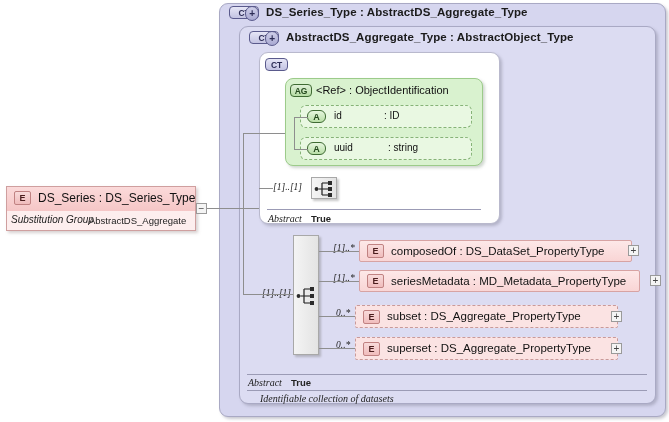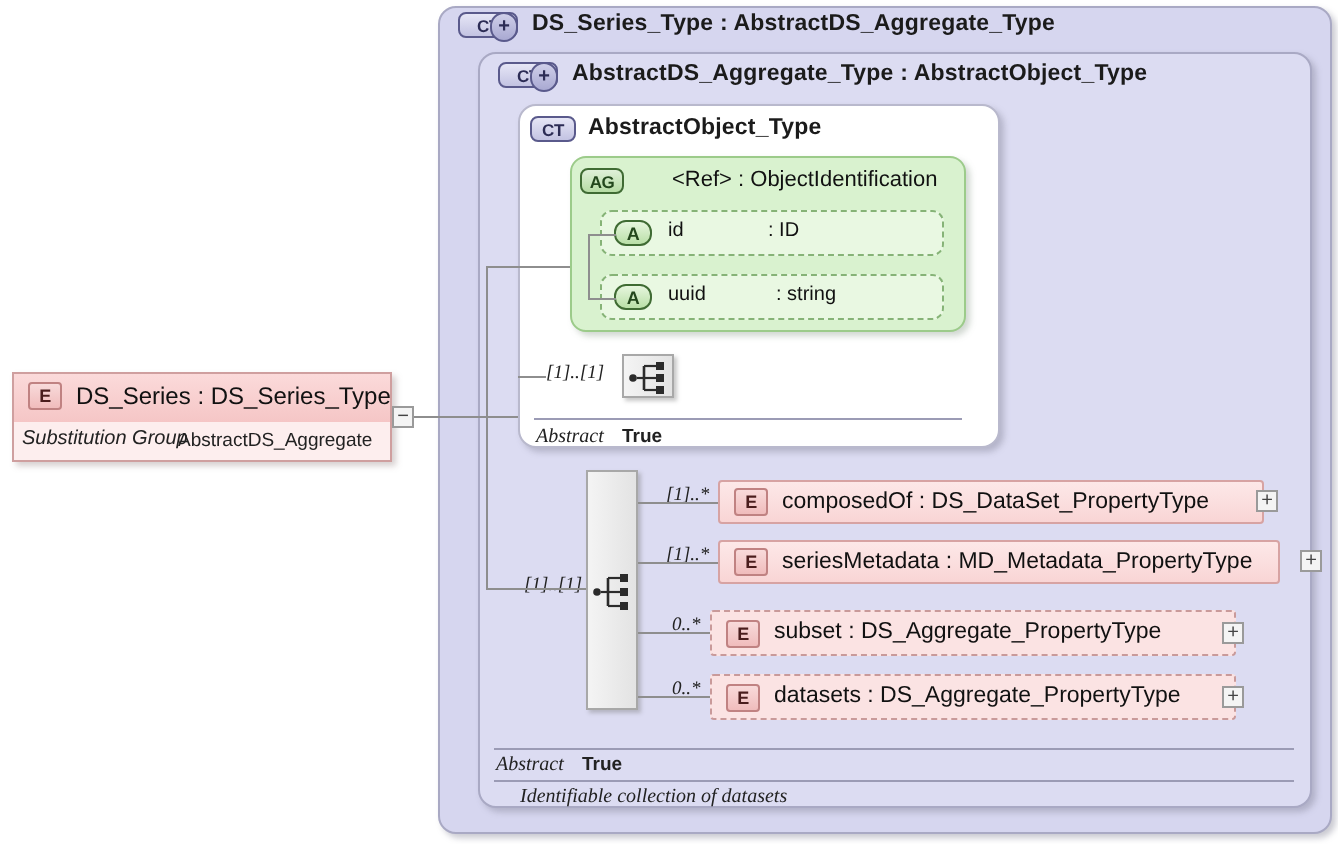--- a/index.html
+++ b/index.html
@@ -226,28 +226,27 @@
     <span>CT</span>
     <span class="pl">+</span>
   </div>
   <div class="panel-title" style="left:286px;top:31px;">AbstractDS_Aggregate_Type : AbstractObject_Type</div>
 
   <div class="panel white abs" style="left:259px;top:52px;width:241px;height:172px;"></div>
 
   <div class="badge ct abs" style="left:265px;top:58px;">
     <span>CT</span>
   </div>
-  <div class="panel-title" style="left:294px;top:58px;">AbstractObject_Type</div>
 
   <div class="aggroup abs" style="left:285px;top:78px;width:198px;height:88px;"></div>
 
   <div class="badge ag abs" style="left:290px;top:84px;">
     <span>AG</span>
   </div>
-  <div class="agtitle" style="left:316px;top:84px;margin-left:20px;">&lt;Ref&gt;       : ObjectIdentification</div>
+  <div class="agtitle" style="left:316px;top:84px;">&lt;Ref&gt;       : ObjectIdentification</div>
 
   <div class="attrbox abs" style="left:300px;top:105px;width:172px;height:23px;"></div>
   <div class="badge a abs" style="left:307px;top:110px;">
     <span>A</span>
   </div>
   <div class="attrname" style="left:334px;top:110px;">id</div>
   <div class="attrname" style="left:384px;top:110px;">: ID</div>
 
   <div class="attrbox abs" style="left:300px;top:137px;width:172px;height:23px;"></div>
   <div class="badge a abs" style="left:307px;top:142px;">
@@ -317,21 +316,21 @@
     <span>E</span>
   </div>
   <div class="elemlabel" style="left:387px;top:310px;">subset      : DS_Aggregate_PropertyType</div>
   <div class="expand abs" style="left:611px;top:311px;">+</div>
   <div class="card" style="left:336px;top:308px;">0..*</div>
 
   <div class="elembox dashed abs" style="left:355px;top:337px;width:263px;height:23px;"></div>
   <div class="badge e abs" style="left:363px;top:342px;">
     <span>E</span>
   </div>
-  <div class="elemlabel" style="left:387px;top:342px;">datasets : DS_Aggregate_PropertyType</div>
+  <div class="elemlabel" style="left:387px;top:342px;">superset : DS_Aggregate_PropertyType</div>
   <div class="expand abs" style="left:611px;top:343px;">+</div>
   <div class="card" style="left:336px;top:340px;">0..*</div>
 
   <div class="ln lnh abs" style="left:319px;top:251px;width:40px;height:1px;"></div>
   <div class="ln lnh abs" style="left:319px;top:281px;width:40px;height:1px;"></div>
   <div class="ln lnh abs" style="left:319px;top:316px;width:36px;height:1px;"></div>
   <div class="ln lnh abs" style="left:319px;top:348px;width:36px;height:1px;"></div>
 
   <div class="sep abs" style="left:247px;top:374px;width:400px;height:1px;"></div>
   <div class="ftxt" style="left:248px;top:377px;">Abstract</div>

